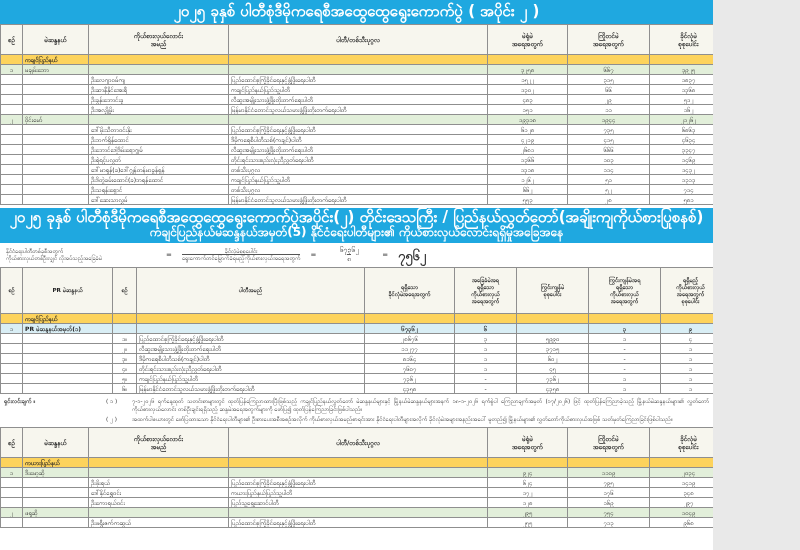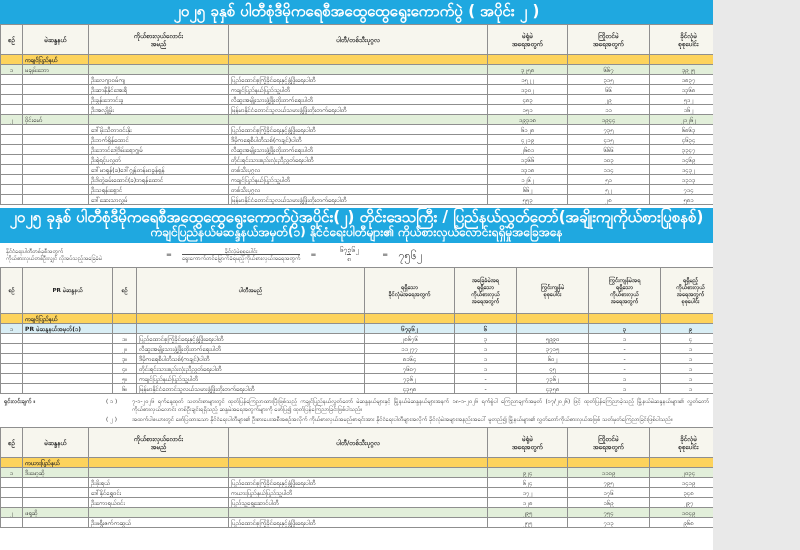--- a/index.html
+++ b/index.html
@@ -28,21 +28,21 @@
   .pr-row td{background:#d9eef5;}
   .pct{color:#b00000;font-weight:bold;}
   .b{font-weight:bold;}
   .formula{display:flex;align-items:center;font-size:5.6px;line-height:7px;
            padding:3px 6px;height:18px;color:#333;}
   .formula .lbl{width:150px;text-align:left;}
   .eq{padding:0 10px;font-size:7px;}
   .frac{display:inline-block;text-align:center;}
   .frac .den{border-top:1px solid #555;}
   .frac.nums{font-size:7px;line-height:9px;min-width:46px;}
-  .result{font-size:11px;font-weight:normal;}
+  .result{font-size:13px;font-weight:bold;}
   .footnote{display:flex;font-size:5.7px;line-height:8px;padding:3px 4px 2px;color:#333;}
   .fn-label{width:102px;font-weight:bold;}
   .fn-items{flex:1;}
   .fn-item{display:flex;margin-bottom:2px;}
   .fn-marker{width:26px;}
   .fn-text{flex:1;text-align:justify;white-space:normal;}
 </style>
 </head>
 <body>
 
@@ -231,21 +231,21 @@
           <td>၅၈၁</td>
           <td class="pct">၂.၇၃%</td>
         </tr>
       </tbody>
   </table>
 
   <div class="gap"></div>
 
   <div class="banner2">
     <div class="l1">၂၀၂၅ ခုနှစ် ပါတီစုံဒီမိုကရေစီအထွေထွေရွေးကောက်ပွဲအပိုင်း(၂) တိုင်းဒေသကြီး / ပြည်နယ်လွှတ်တော်(အချိုးကျကိုယ်စားပြုစနစ်)</div>
-    <div class="l2">ကချင်ပြည်နယ်မဲဆန္ဒနယ်အမှတ်(၁) နိုင်ငံရေးပါတီများ၏ ကိုယ်စားလှယ်လောင်းရရှိမှုအခြေအနေ</div>
+    <div class="l2">ကချင်ပြည်နယ်မဲဆန္ဒနယ်အမှတ်(5) နိုင်ငံရေးပါတီများ၏ ကိုယ်စားလှယ်လောင်းရရှိမှုအခြေအနေ</div>
   </div>
 
   <div class="formula">
     <div class="lbl">
       <div>နိုင်ငံရေးပါတီတစ်ခုစီအတွက်</div>
       <div>ကိုယ်စားလှယ်တစ်ဦးလျှင် လိုအပ်သည့်အခြေခံမဲ</div>
     </div>
     <span class="eq">=</span>
     <span class="frac">
       <span class="num">ခိုင်လုံမဲစုစုပေါင်း</span><br>

